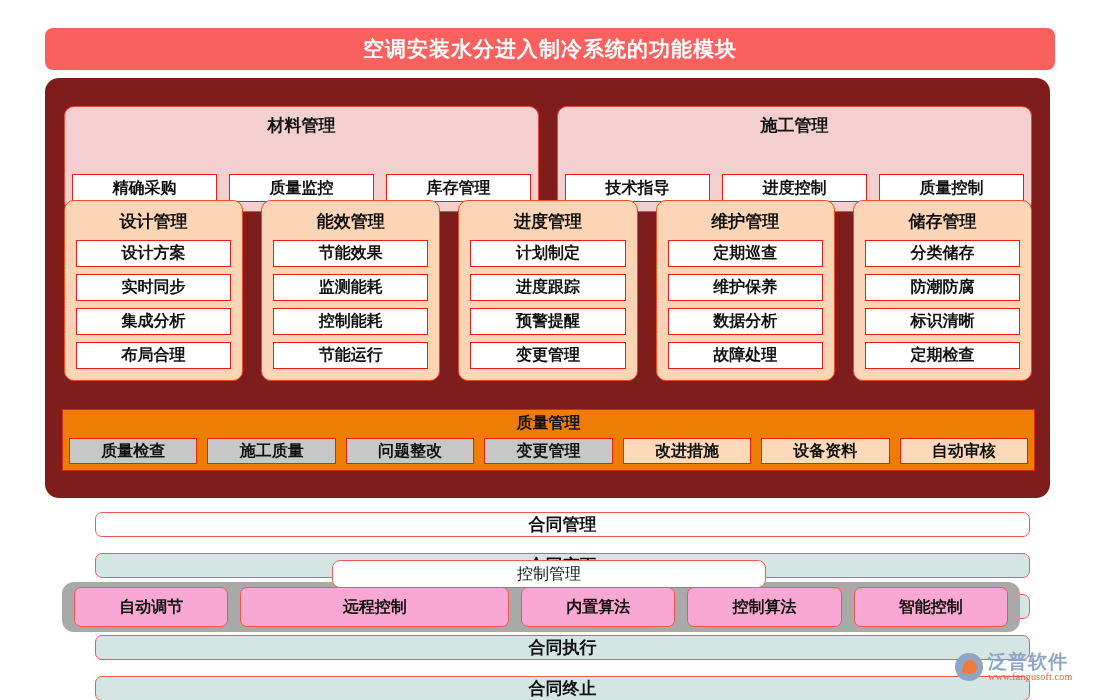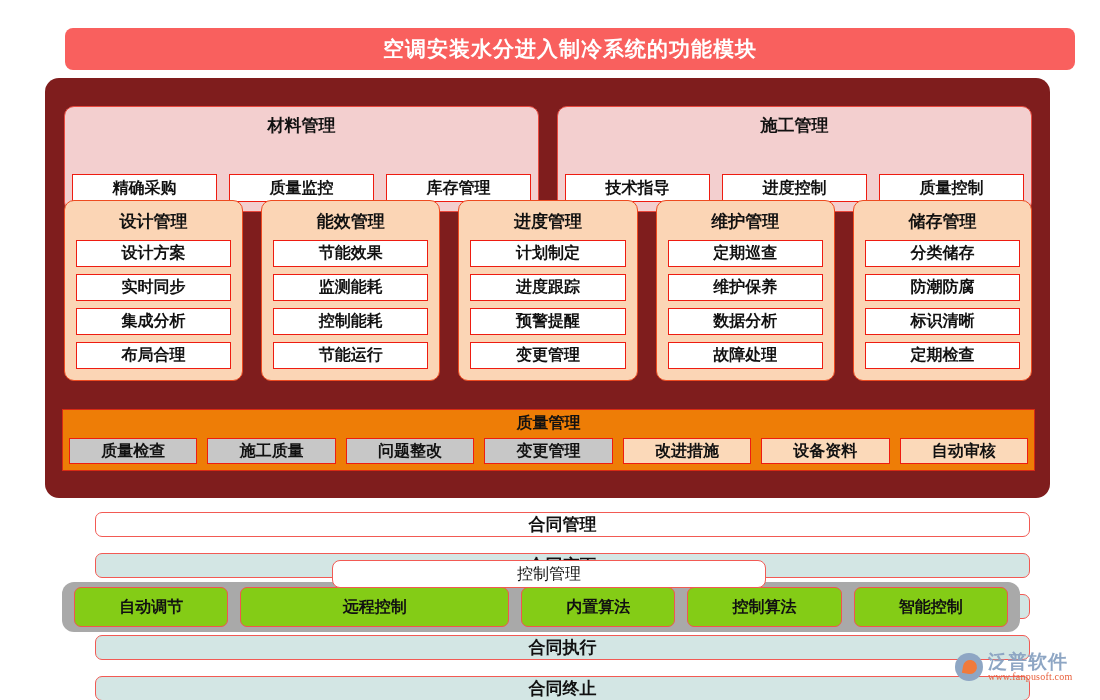--- a/index.html
+++ b/index.html
@@ -21,21 +21,20 @@
     left: 45px;
     top: 28px;
     width: 1010px;
     height: 42px;
     background: #f9605e;
     border-radius: 8px;
     display: flex;
     align-items: center;
     justify-content: center;
     box-sizing: border-box;
-    margin-left: 20px;
   }
   #title-bar .title-text {
     color: #ffffff;
     font-size: 21px;
     font-weight: bold;
     letter-spacing: 1px;
     white-space: nowrap;
   }
 
   
@@ -264,21 +263,21 @@
     border-radius: 12px;
     box-sizing: border-box;
     display: flex;
     align-items: center;
     gap: 12px;
     padding: 0 12px;
     z-index: 1;
   }
   #control-bar .b-cell {
     height: 40px;
-    background: #84cc16;
+    background: #f9a8d4;
     border: 1.7px solid #f2554f;
     border-radius: 7px;
     display: flex;
     align-items: center;
     justify-content: center;
     font-size: 16px;
     font-weight: bold;
     color: #111111;
     box-sizing: border-box;
     flex: 1;

